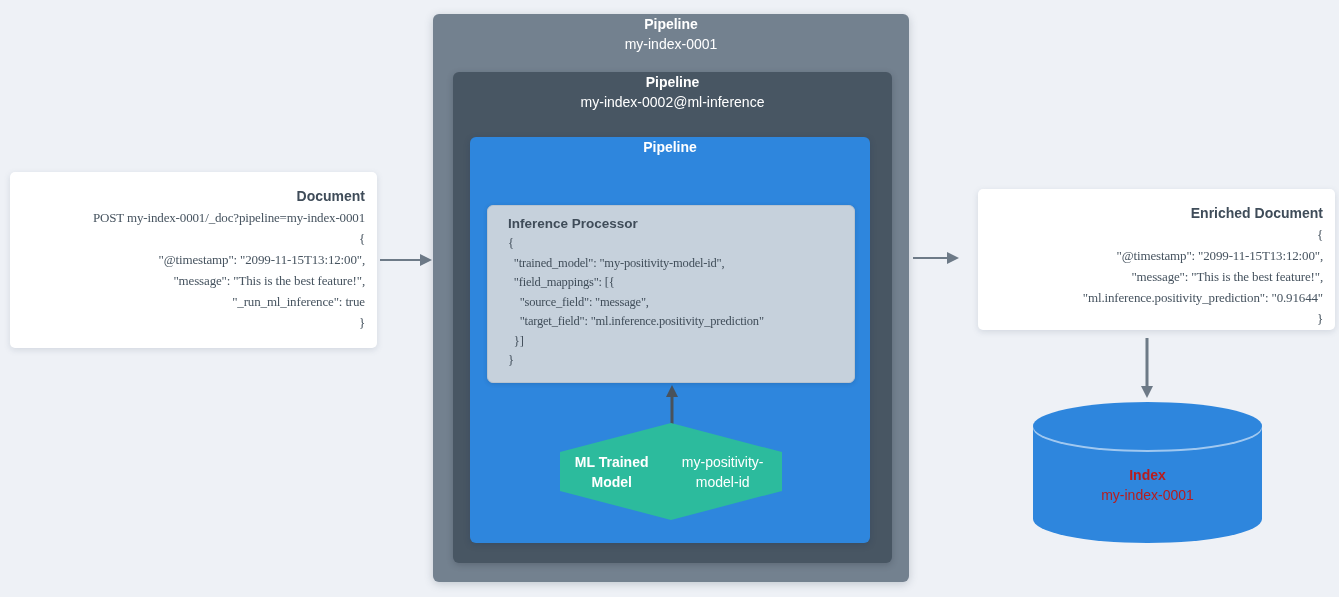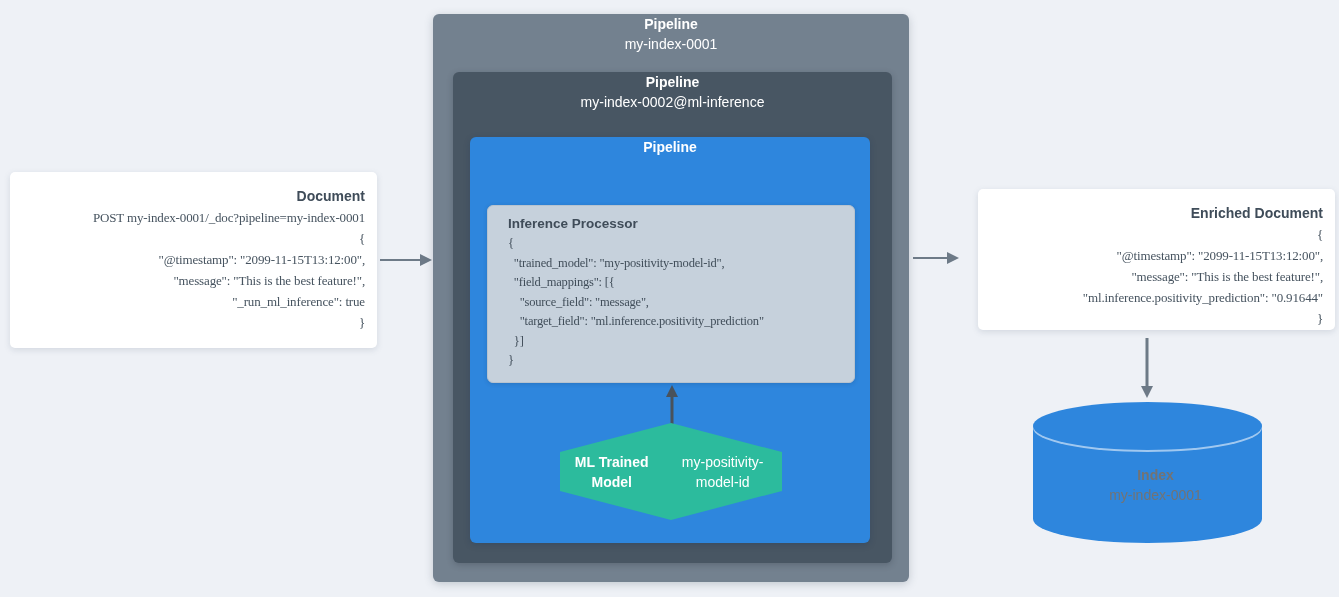--- a/index.html
+++ b/index.html
@@ -106,22 +106,22 @@
     box-shadow: 0 2px 0 rgba(255,255,255,0.55);
     z-index: 2;
   }
   #index-cylinder .cyl-body {
     position: absolute; left: 0; top: 24px; width: 229px; height: 117px;
     background: #2e86dd;
     border-radius: 0 0 114px 114px / 0 0 24px 24px;
     z-index: 1;
   }
   #index-cylinder .cyl-text {
-    position: absolute; left: 8px; top: 63px; width: 229px;
-    text-align: center; color: #737373; z-index: 3;
+    position: absolute; left: 0; top: 63px; width: 229px;
+    text-align: center; color: #b91c1c; z-index: 3;
   }
   #index-cylinder .cyl-title { font-weight: 700; font-size: 14px; line-height: 20px; }
   #index-cylinder .cyl-name  { font-size: 14px; line-height: 20px; }
 
   
   .arrow { position: absolute; }
 </style>
 </head>
 <body>
 

